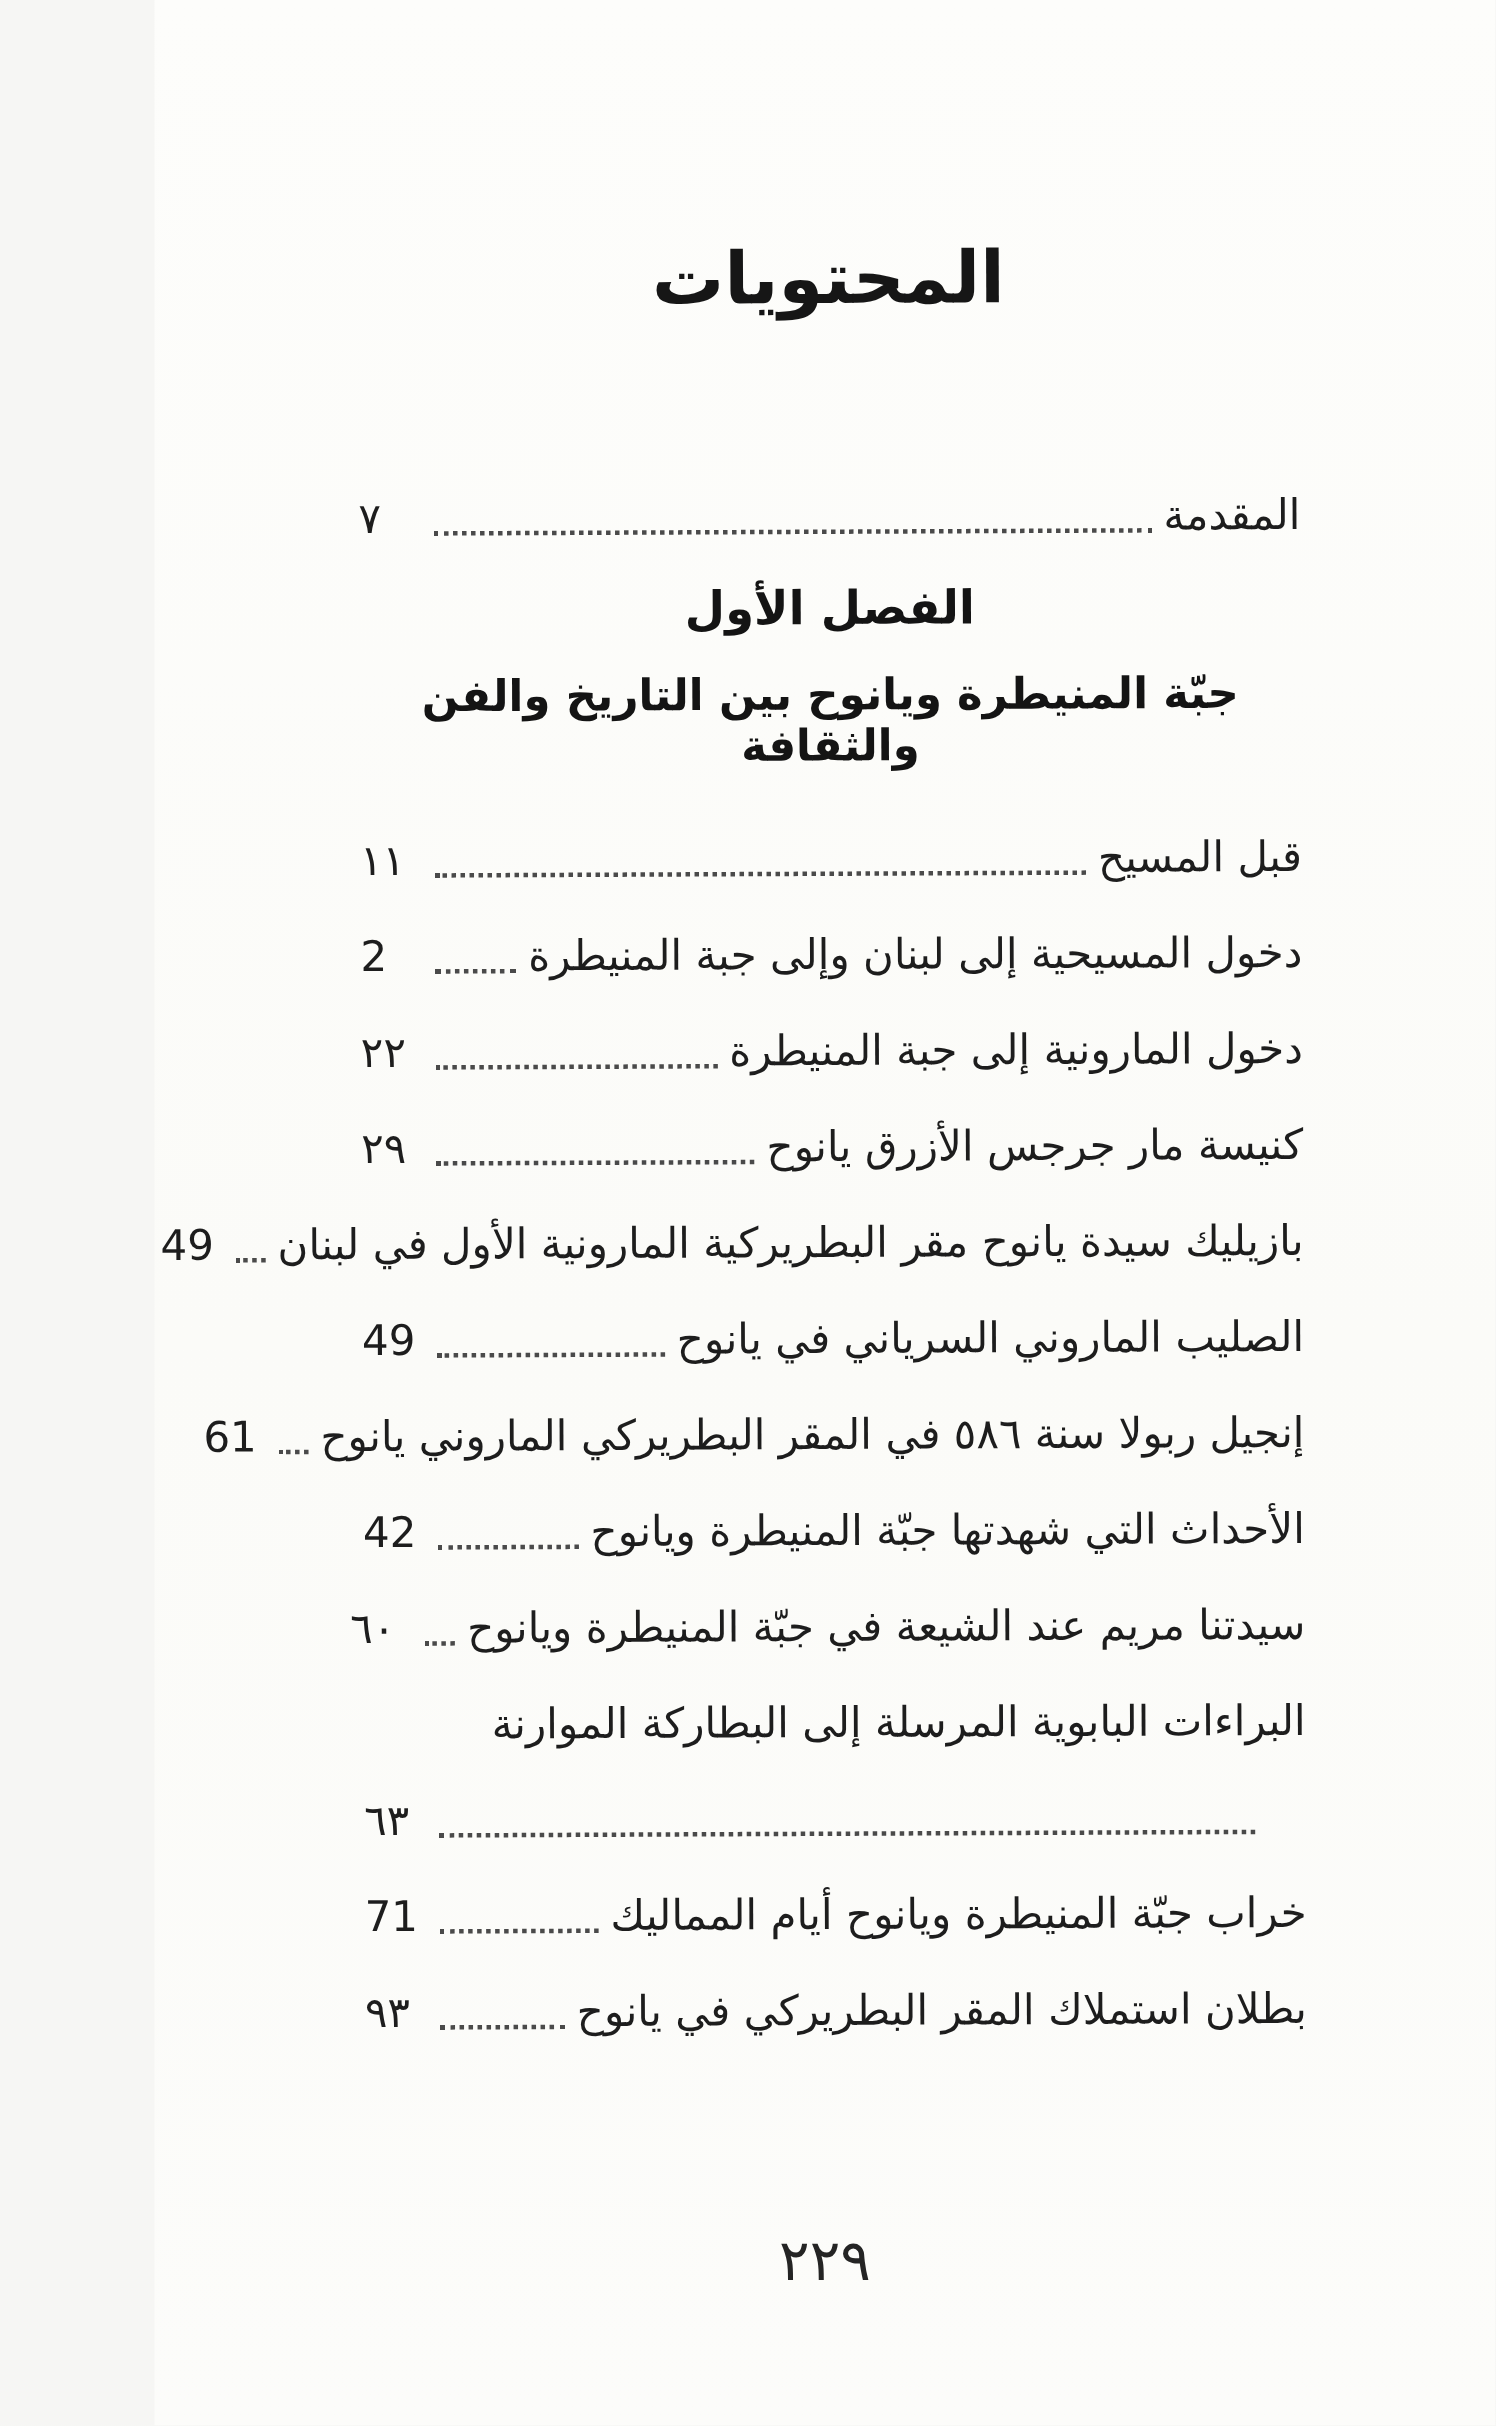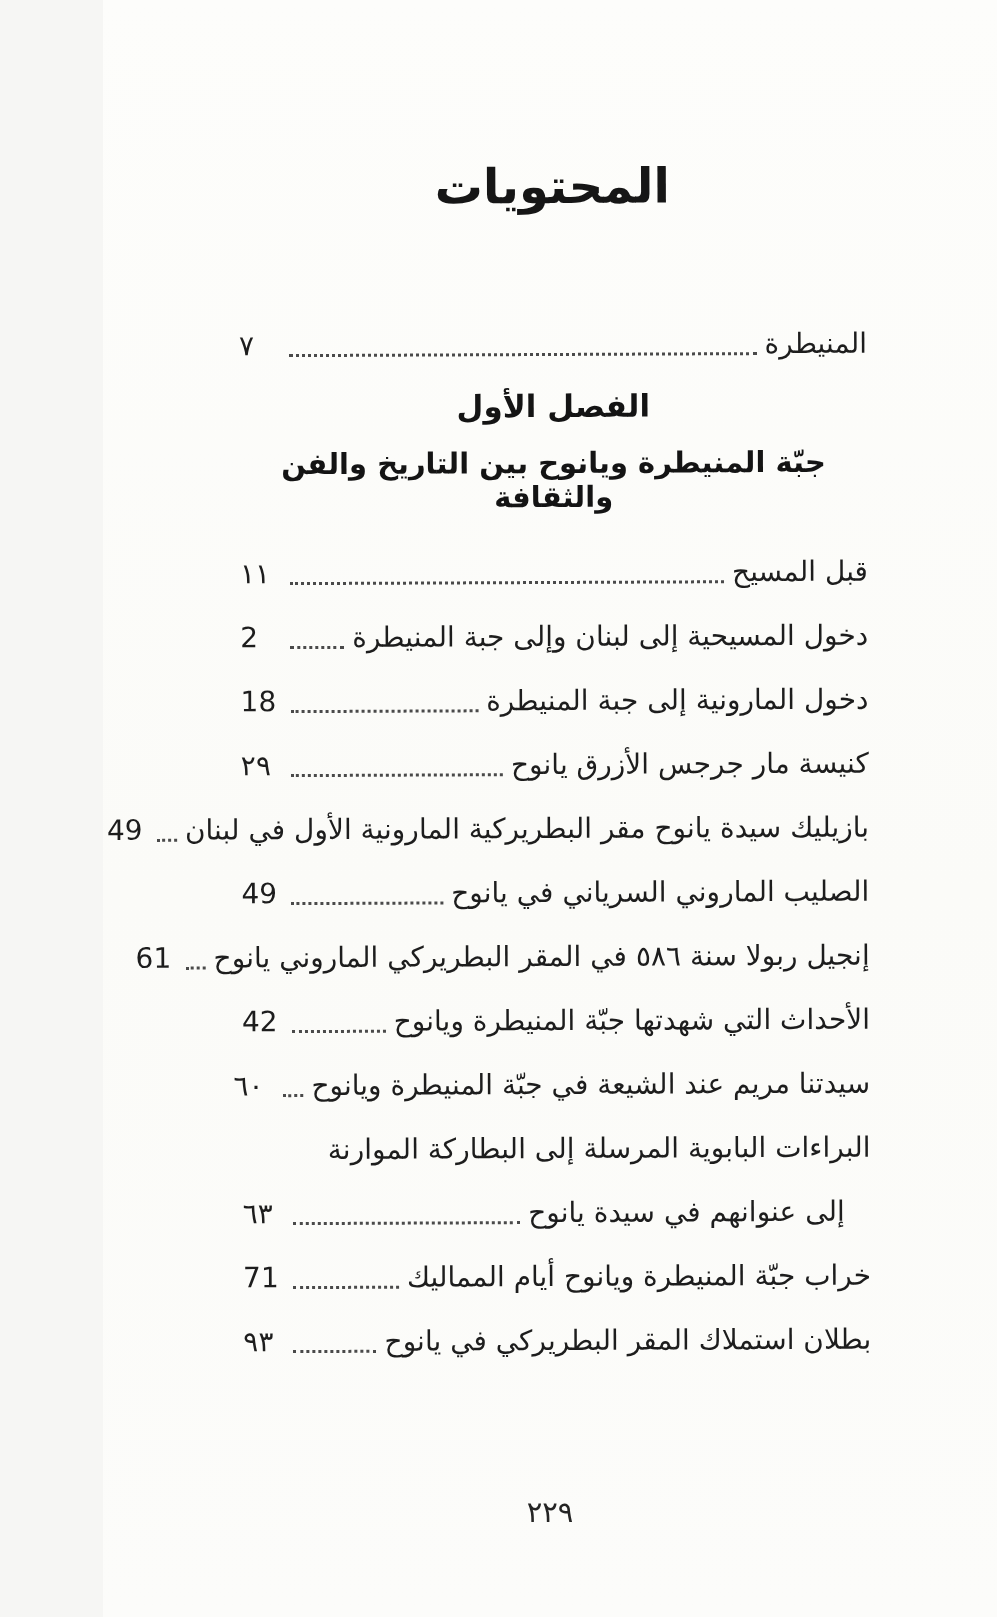--- a/index.html
+++ b/index.html
@@ -95,55 +95,55 @@
   .wrap-row .entry-text { padding-left: 40px; }
 
   .indent-row { padding-right: 26px; }
 
   .page-footer {
     position: absolute;
     bottom: 88px;
     left: 0;
     width: 100%;
     text-align: center;
-    font-size: 29px;
+    font-size: 38px;
     color: #242424;
     letter-spacing: 2px;
   }
 </style>
 </head>
 <body>
 
 <div class="page">
   <div class="page-inner">
 
     <h1 class="doc-title">المحتويات</h1>
 
     <div class="toc-list" id="toc-list">
         <div class="toc-row">
-          <span class="entry-text">المنيطرة</span>
+          <span class="entry-text">المقدمة</span>
           <span class="dots"></span>
           <span class="entry-page">٧</span>
         </div>
         <div class="toc-heading">الفصل الأول</div>
         <div class="toc-subheading">جبّة المنيطرة ويانوح بين التاريخ والفن والثقافة</div>
         <div class="toc-row">
           <span class="entry-text">قبل المسيح</span>
           <span class="dots"></span>
           <span class="entry-page">١١</span>
         </div>
         <div class="toc-row">
           <span class="entry-text">دخول المسيحية إلى لبنان وإلى جبة المنيطرة</span>
           <span class="dots"></span>
           <span class="entry-page">2</span>
         </div>
         <div class="toc-row">
           <span class="entry-text">دخول المارونية إلى جبة المنيطرة</span>
           <span class="dots"></span>
-          <span class="entry-page">18</span>
+          <span class="entry-page">٢٢</span>
         </div>
         <div class="toc-row">
           <span class="entry-text">كنيسة مار جرجس الأزرق يانوح</span>
           <span class="dots"></span>
           <span class="entry-page">٢٩</span>
         </div>
         <div class="toc-row">
           <span class="entry-text">بازيليك سيدة يانوح مقر البطريركية المارونية الأول في لبنان</span>
           <span class="dots"></span>
           <span class="entry-page">49</span>
@@ -165,21 +165,20 @@
         </div>
         <div class="toc-row">
           <span class="entry-text">سيدتنا مريم عند الشيعة في جبّة المنيطرة ويانوح</span>
           <span class="dots"></span>
           <span class="entry-page">٦٠</span>
         </div>
         <div class="toc-row wrap-row">
           <span class="entry-text">البراءات البابوية المرسلة إلى البطاركة الموارنة</span>
         </div>
         <div class="toc-row indent-row">
-          <span class="entry-text">إلى عنوانهم في سيدة يانوح</span>
           <span class="dots"></span>
           <span class="entry-page">٦٣</span>
         </div>
         <div class="toc-row">
           <span class="entry-text">خراب جبّة المنيطرة ويانوح أيام المماليك</span>
           <span class="dots"></span>
           <span class="entry-page">71</span>
         </div>
         <div class="toc-row">
           <span class="entry-text">بطلان استملاك المقر البطريركي في يانوح</span>

